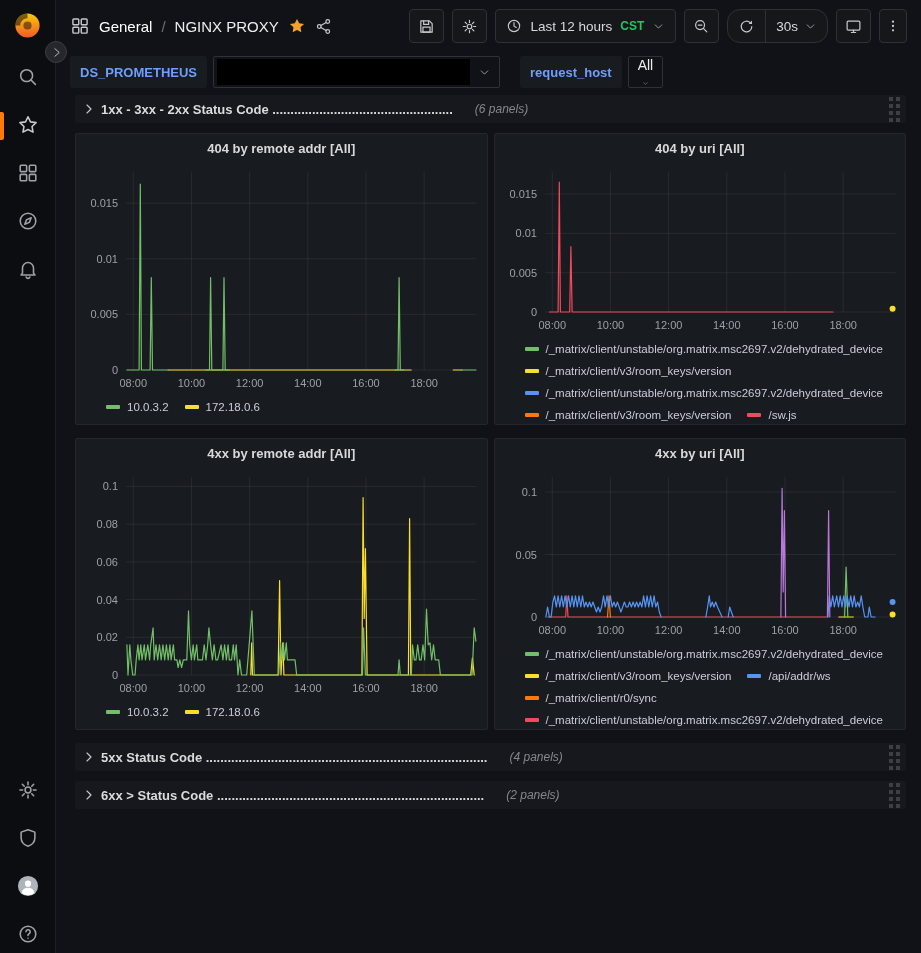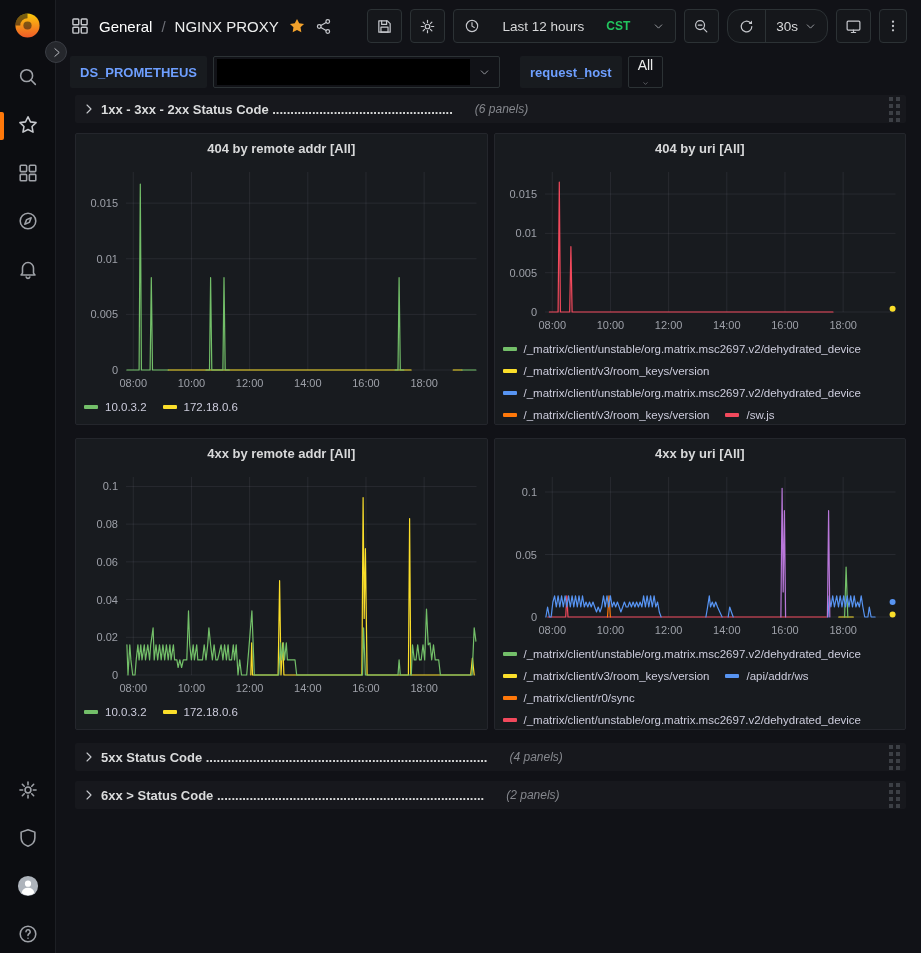--- a/index.html
+++ b/index.html
@@ -21,21 +21,21 @@
   svg.ic{stroke:#9fa2a8;fill:none;stroke-width:1.7;stroke-linecap:round;stroke-linejoin:round;}
   svg.ic.bright{stroke:#c7c9ce;}
   
   .topnav{position:absolute;left:56px;top:0;right:0;height:52px;display:flex;align-items:center;padding:0 14px;box-sizing:border-box;background:#111217;}
   .breadcrumb{display:flex;align-items:center;gap:9px;font-size:15px;}
   .bc-section{color:#ffffff;cursor:pointer;}
   .bc-sep{color:#6e7077;}
   .bc-title{color:#eceded;}
   .toolbar{margin-left:auto;display:flex;align-items:center;gap:8px;}
   .tbtn{height:34px;min-width:34px;box-sizing:border-box;border:1px solid #2c3235;border-radius:4px;background:#15171b;
-    display:flex;align-items:center;justify-content:center;gap:22px;padding:0 8px;cursor:pointer;color:#d8d9da;font-size:13.5px;}
+    display:flex;align-items:center;justify-content:center;gap:8px;padding:0 8px;cursor:pointer;color:#d8d9da;font-size:13.5px;}
   .tbtn.narrow{min-width:28px;padding:0 4px;}
   .timepicker{padding:0 10px;}
   .tz{color:#22c55e;font-weight:bold;font-size:12px;}
   .refresh-group{display:flex;align-items:stretch;height:34px;border:1px solid #2c3235;border-radius:13px;background:#15171b;box-sizing:border-box;}
   .refresh-group .seg{display:flex;align-items:center;gap:6px;padding:0 10px;cursor:pointer;font-size:13.5px;color:#d8d9da;}
   .refresh-group .sep{width:1px;background:#2c3235;}
   
   .subnav{position:absolute;left:56px;top:52px;right:0;height:40px;display:flex;align-items:center;gap:6px;padding:0 14px;box-sizing:border-box;}
   .var-chip{height:32px;display:flex;align-items:center;padding:0 10px;background:#181b1f;border-radius:2px;
     color:#6e9fff;font-weight:bold;font-size:13px;cursor:pointer;}
@@ -55,21 +55,21 @@
   .drag-handle i{background:#3c3f45;width:4px;height:4px;display:block;}
   .panel-grid{display:flex;gap:6px;margin-bottom:13px;}
   .panel{flex:1;height:292px;background:#181b1f;border:1px solid #24262c;border-radius:2px;box-sizing:border-box;
     display:flex;flex-direction:column;overflow:hidden;}
   .panel-title{height:28px;flex:0 0 auto;display:flex;align-items:center;justify-content:center;
     font-size:13px;font-weight:bold;color:#d8d9da;cursor:pointer;}
   svg.chart{width:100%;display:block;flex:0 0 auto;}
   svg.chart.tall{height:230px;}
   svg.chart.short{height:172px;}
   .legend{flex:1;overflow:hidden;display:flex;flex-wrap:wrap;align-content:flex-start;
-    padding:4px 6px 0 8px;box-sizing:border-box;}
+    padding:4px 6px 0 30px;box-sizing:border-box;}
   .legend-item{display:flex;align-items:center;gap:7px;height:22px;margin-right:16px;
     font-size:11.5px;color:#ccccdc;white-space:nowrap;flex:0 0 auto;cursor:pointer;}
   .legend-item .swatch{width:14px;height:4px;border-radius:1px;flex:0 0 auto;}
   .axis-text{font-family:"Liberation Sans",sans-serif;font-size:11px;fill:#9da0a8;}
 </style>
 </head>
 <body>
 
 <div class="sidebar">
   <div class="logo">

